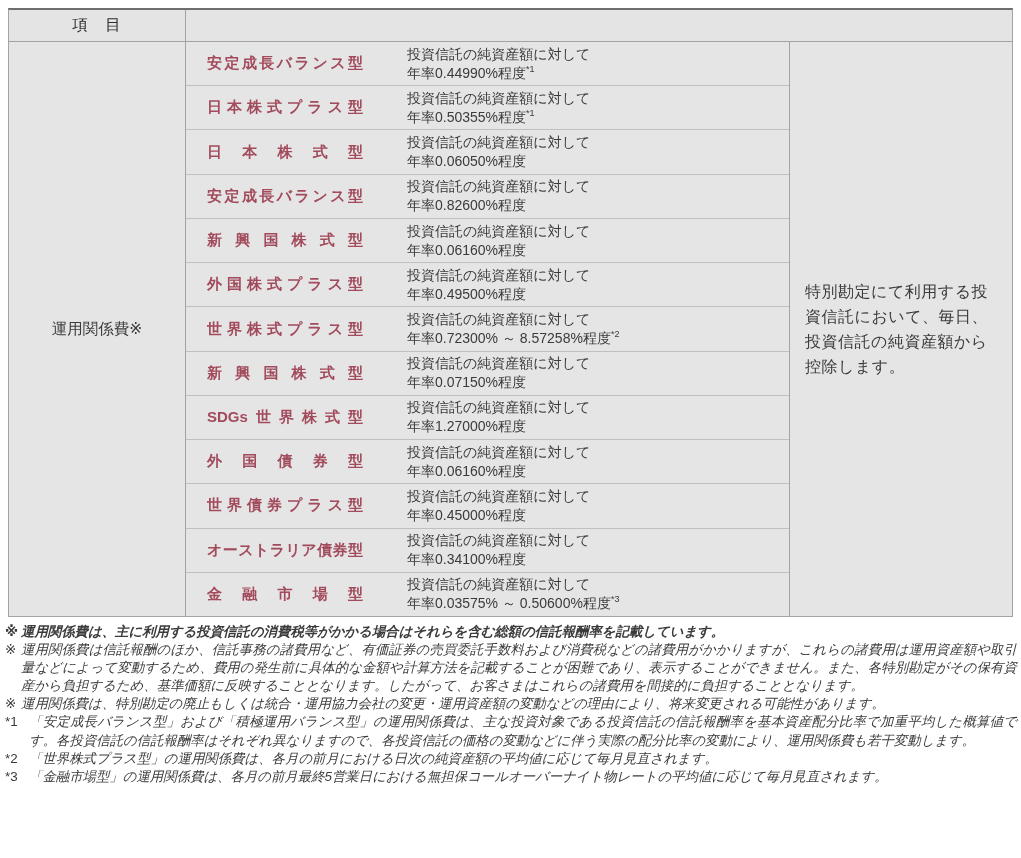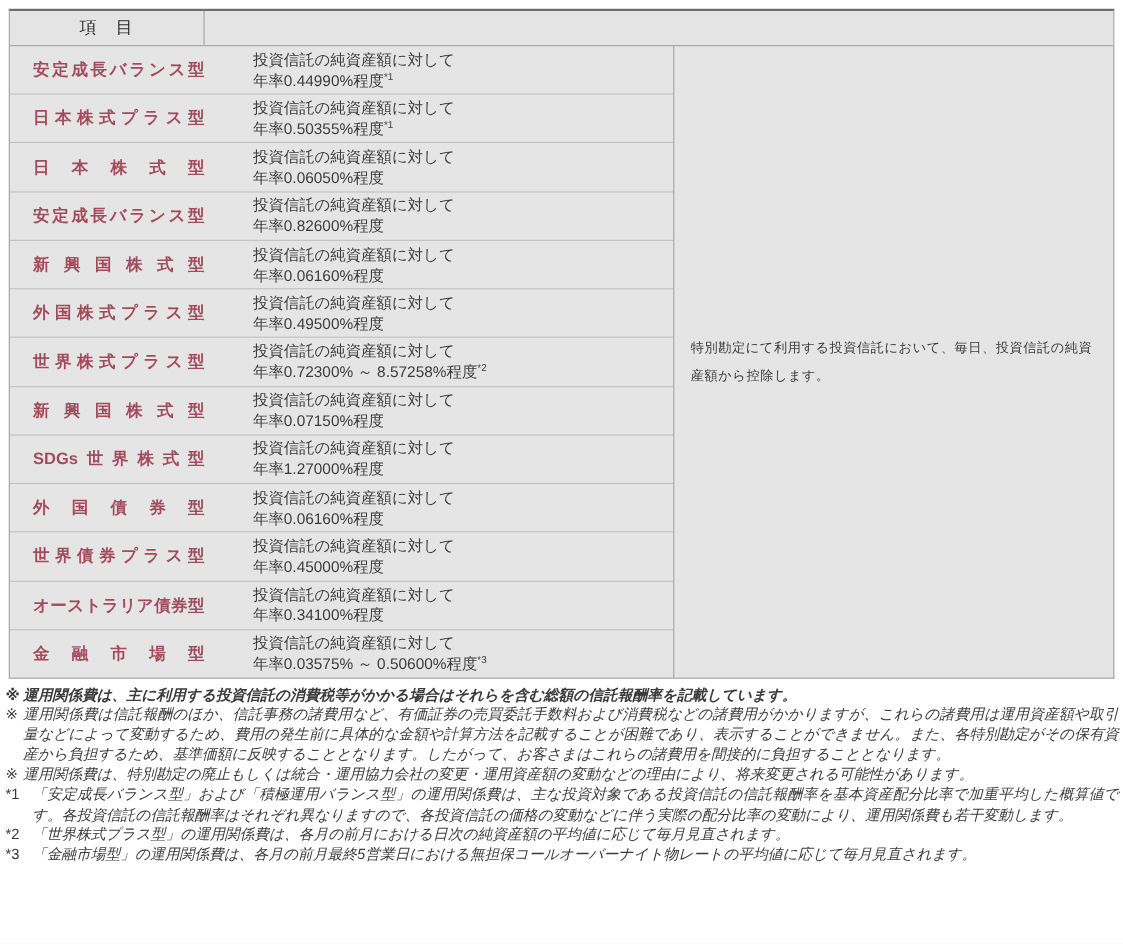--- a/index.html
+++ b/index.html
@@ -51,21 +51,21 @@
     display:flex;align-items:center;justify-content:center;
     font-size:15.5px;
   }
   .col-fee{
     width:604px;border-right:1px solid var(--c-border-col);
     display:flex;flex-direction:column;
   }
   .col-timing{
     flex:1;display:flex;align-items:center;
     padding:0 15px;
-    font-size:12px;line-height:25px;
+    font-size:16px;line-height:25px;
     letter-spacing:0.5px;
   }
 
   .fee-row{
     flex:1;display:flex;align-items:center;
     border-bottom:1px solid var(--c-border-row);
   }
   .fee-row:last-child{border-bottom:none;}
   .fund-name{
     width:156px;margin-left:21px;
@@ -92,20 +92,21 @@
   .footnote.bold{font-weight:bold;}
 </style>
 </head>
 <body>
 
 <div class="fee-table">
   <div class="thead">
     <div class="th th-item">項　目</div>
   </div>
   <div class="tbody">
+    <div class="col-item">運用関係費※</div>
     <div class="col-fee">
   <div class="fee-row">
     <div class="fund-name">安定成長バランス型</div>
     <div class="fee-desc"><span>投資信託の純資産額に対して</span><br><span>年率0.44990%程度</span><sup>*1</sup></div>
   </div>
 
   <div class="fee-row">
     <div class="fund-name">日本株式プラス型</div>
     <div class="fee-desc"><span>投資信託の純資産額に対して</span><br><span>年率0.50355%程度</span><sup>*1</sup></div>
   </div>

